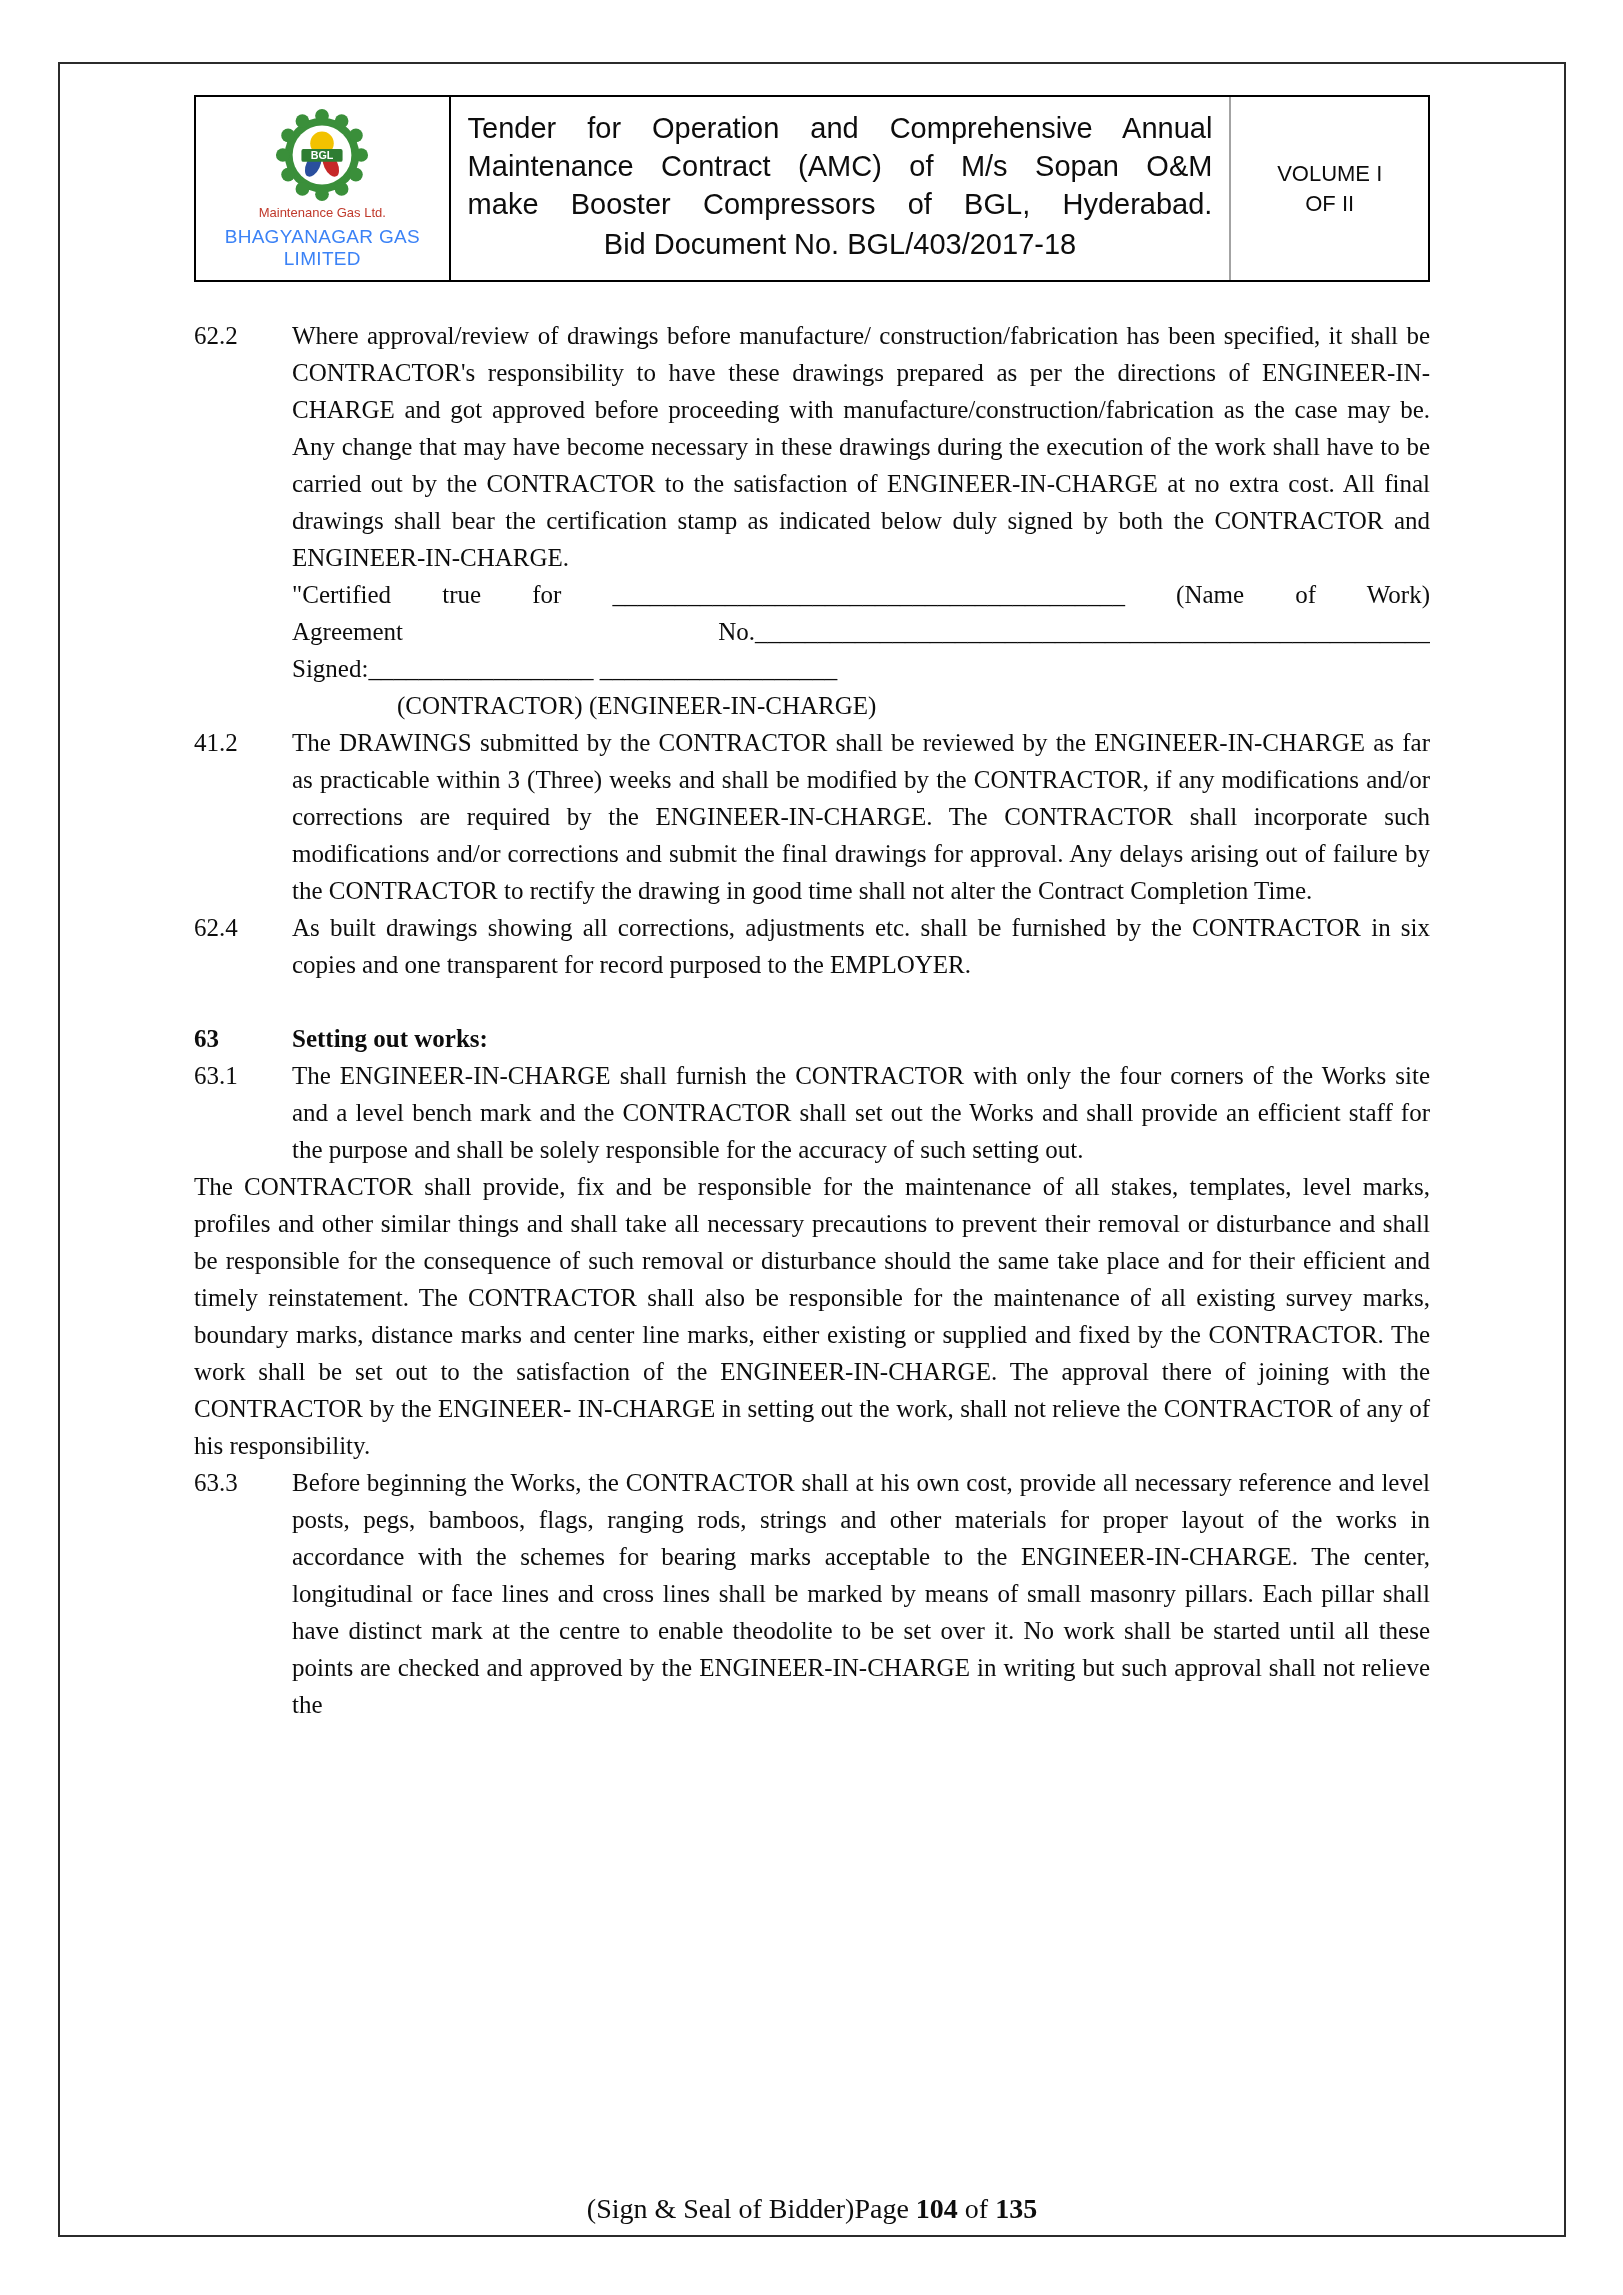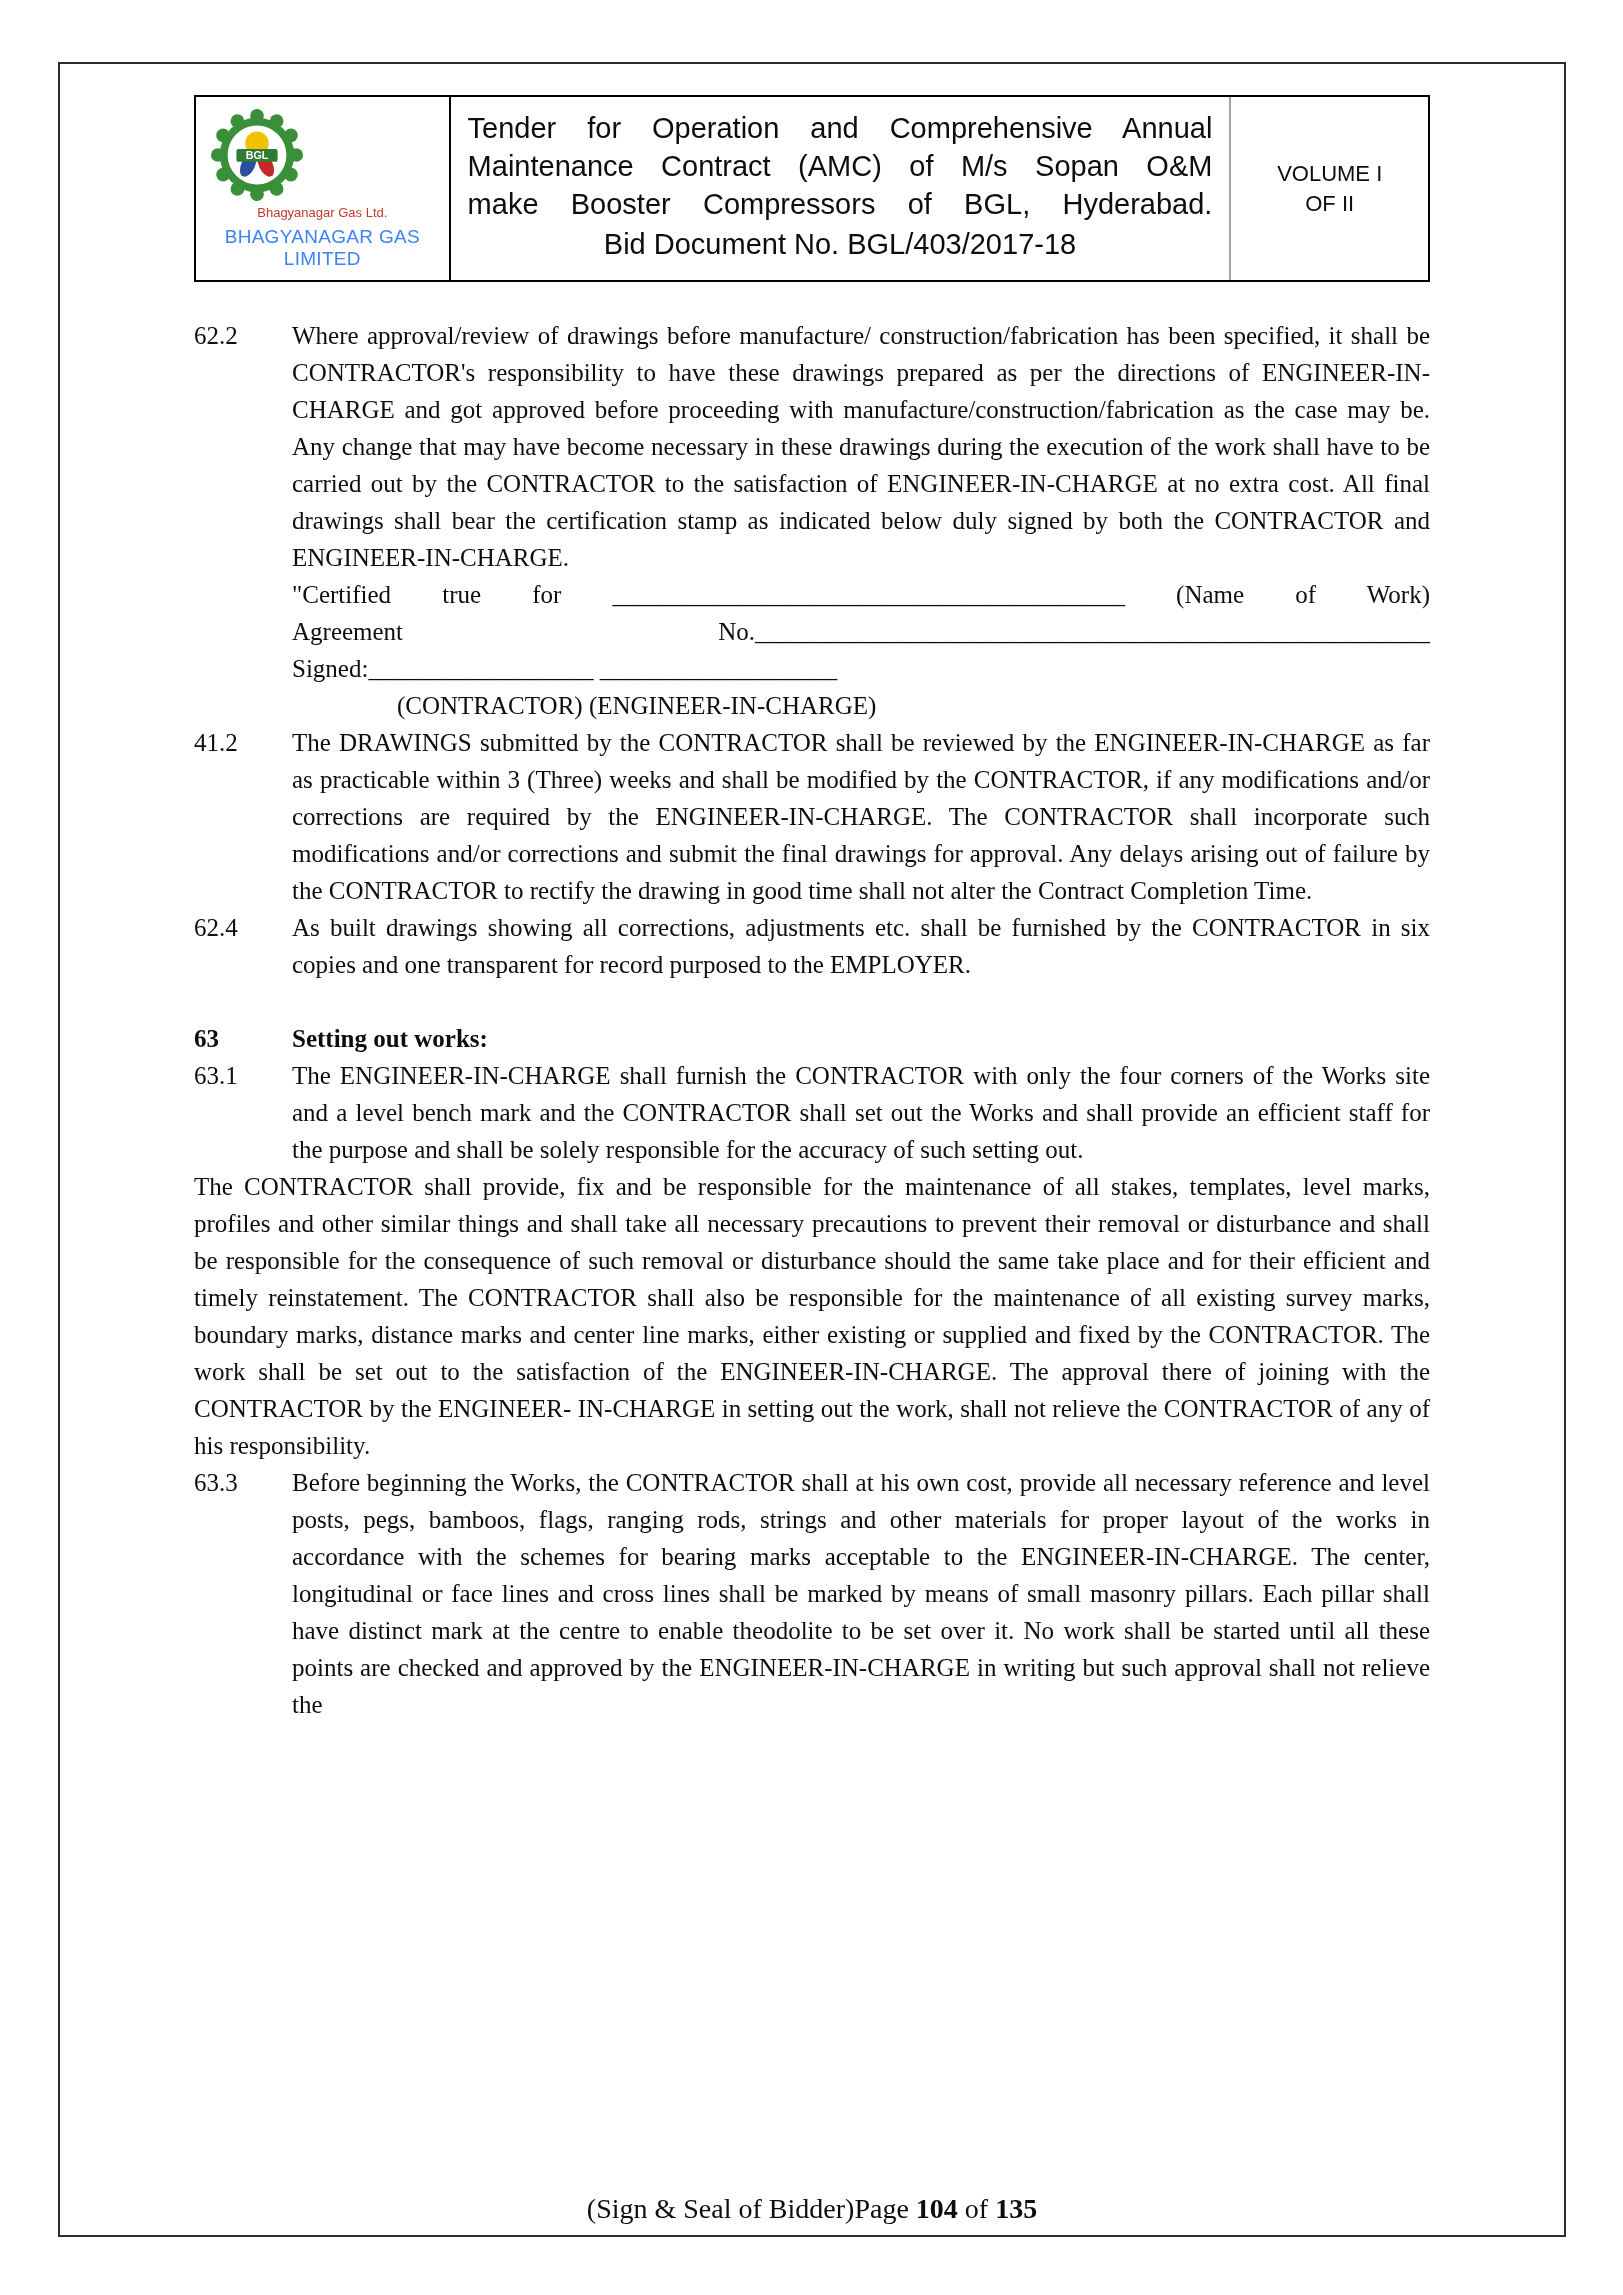--- a/index.html
+++ b/index.html
@@ -21,21 +21,21 @@
   
   .header-table {
     display: flex;
     border: 2px solid #000;
     margin-bottom: 35px;
     font-family: "Liberation Sans", sans-serif;
   }
   .cell { padding: 9.2px 11.8px; }
   .logo-cell {
     flex: 0 0 229px;
-    display: flex; flex-direction: column; justify-content: center;
+    display: flex; flex-direction: column; align-items: center; justify-content: center;
     text-align: center;
   }
   .logo-svg { width: 98px; height: 98px; display: block; }
   .logo-sub { font-size: 13px; color: #c0392b; margin-top: 1.3px; white-space: nowrap; }
   .org-name { font-size: 19px; color: #3b82f6; line-height: 1.2; margin-top: 5.2px; letter-spacing: 0.3px; }
   .title-cell {
     flex: 1 1 auto;
     border-left: 2px solid #000;
     border-right: 2px solid #a3a3a3;
     padding: 11.8px 17px;
@@ -98,21 +98,21 @@
                 <circle cx="15.4" cy="30" r="7"></circle>
                 <circle cx="30" cy="15.4" r="7"></circle>
             </g>
             <circle cx="50" cy="50" r="30" fill="#ffffff"></circle>
             <circle cx="50" cy="38" r="12" fill="#f2c200"></circle>
             <ellipse cx="41" cy="60" rx="7" ry="13" transform="rotate(25 41 60)" fill="#2a4f9e"></ellipse>
             <ellipse cx="59" cy="60" rx="7" ry="13" transform="rotate(-25 59 60)" fill="#c62828"></ellipse>
             <rect x="29" y="44" width="42" height="13" rx="2" fill="#2e7d32"></rect>
             <text x="50" y="54.5" font-size="11" font-weight="bold" text-anchor="middle" fill="#ffffff" font-family="Liberation Sans, sans-serif">BGL</text>
           </svg>
-          <div class="logo-sub">Bhagyanagar Gas Ltd.</div>
+          <div class="logo-sub">Maintenance Gas Ltd.</div>
           <div class="org-name">
             <div>BHAGYANAGAR GAS</div>
             <div>LIMITED</div>
           </div>
         </div>
 
         <div class="cell title-cell">
           <div class="title-line">Tender for Operation and Comprehensive Annual</div>
           <div class="title-line">Maintenance Contract (AMC) of M/s Sopan O&amp;M</div>
           <div class="title-line">make Booster Compressors of BGL, Hyderabad.</div>

